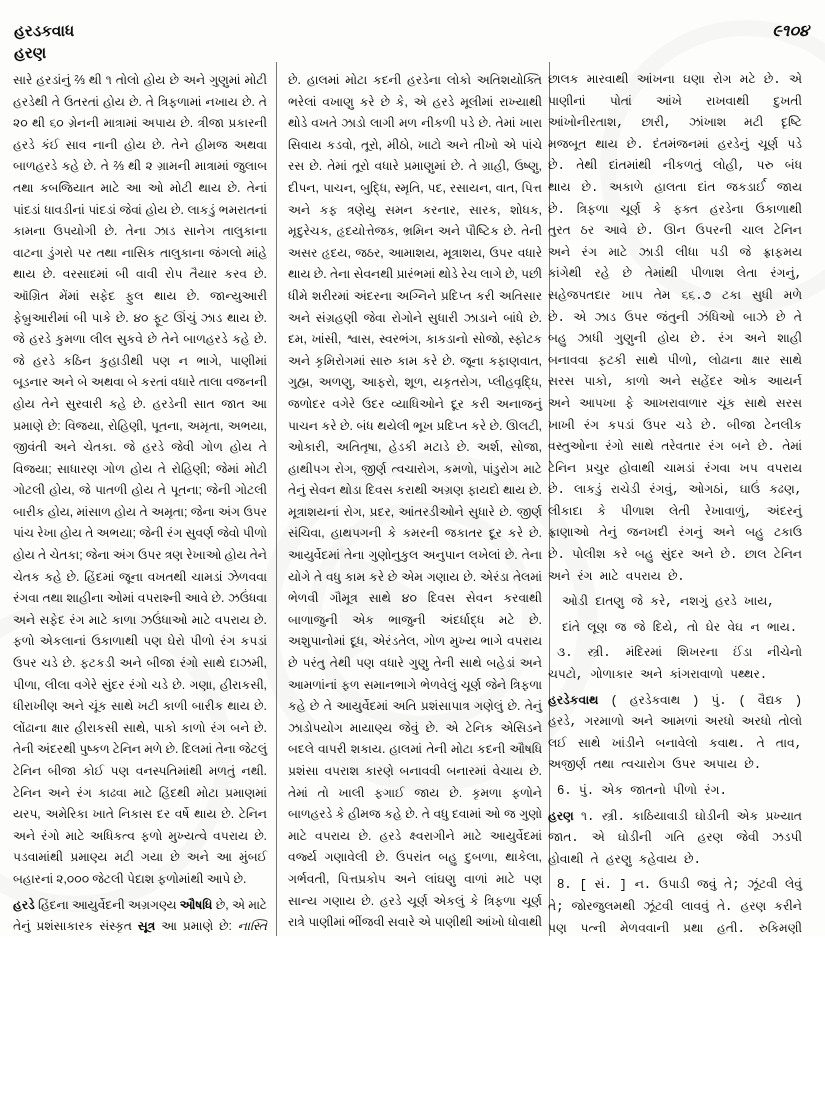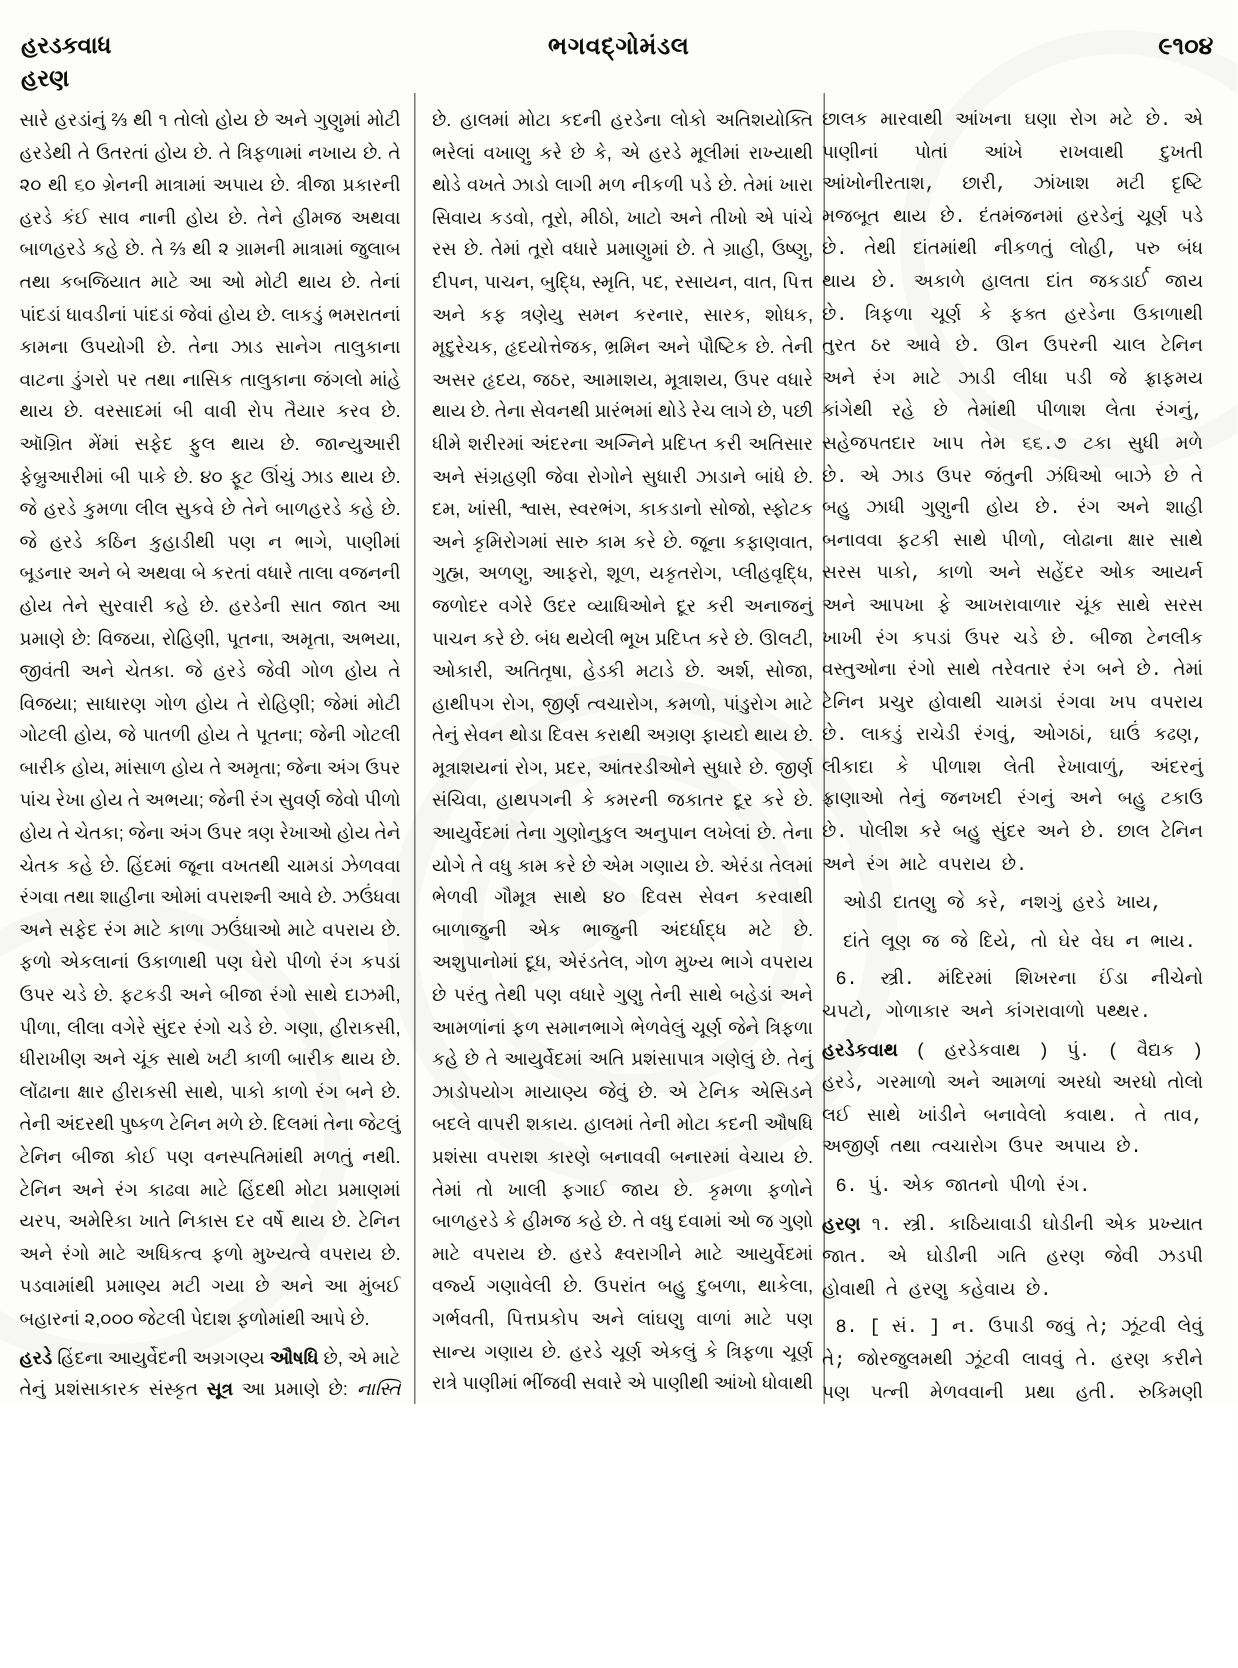--- a/index.html
+++ b/index.html
@@ -64,20 +64,21 @@
     text-align: center;
     font-weight: bold;
     font-size: 16px;
     letter-spacing: 0.4px;
   }
   .hdr-right {
     position: absolute;
     right: 6px; top: 2px;
     font-weight: bold;
     font-size: 16px;
+    font-style: italic;
   }
 
   
   .col-rule {
     position: absolute;
     top: 62px;
     width: 1px;
     height: 1044px;
     background: #4a4a4a;
     opacity: 0.75;
@@ -131,38 +132,37 @@
   <div class="watermark wm-2"></div>
   <div class="watermark wm-3"></div>
   <div class="watermark wm-4"></div>
   <div class="wm-tri"></div>
 
   <div class="page-header">
     <div class="hdr-left">
       <div>હરડકવાધ</div>
       <div>હરણ</div>
     </div>
-    <div class="hdr-center">ભગવદ્ગોમંડલ</div>
     <div class="hdr-right">૯૧૦૪</div>
   </div>
 
   <div class="col-rule rule-1"></div>
   <div class="col-rule rule-2"></div>
 
   <div class="col col-1">
       <p class="cont">સારે હરડાંનું ⅔ થી ૧ તોલો હોય છે અને ગુણુમાં મોટી હરડેથી તે ઉતરતાં હોય છે. તે ત્રિફળામાં નખાય છે. તે ૨૦ થી ૬૦ ગ્રેનની માત્રામાં અપાય છે. ત્રીજા પ્રકારની હરડે કંઈ સાવ નાની હોય છે. તેને હીમજ અથવા બાળહરડે કહે છે. તે ⅔ થી ૨ ગ્રામની માત્રામાં જુલાબ તથા કબજિયાત માટે આ ઓ મોટી થાય છે. તેનાં પાંદડાં ધાવડીનાં પાંદડાં જેવાં હોય છે. લાકડું ભમરાતનાં કામના ઉપયોગી છે. તેના ઝાડ સાનેગ તાલુકાના વાટના ડુંગરો પર તથા નાસિક તાલુકાના જંગલો માંહે થાય છે. વરસાદમાં બી વાવી રોપ તૈયાર કરવ છે. ઑગ્રિત મેંમાં સફેદ ફુલ થાય છે. જાન્યુઆરી ફેબ્રુઆરીમાં બી પાકે છે. ૪૦ ફૂટ ઊંચું ઝાડ થાય છે. જે હરડે કુમળા લીલ સુકવે છે તેને બાળહરડે કહે છે. જે હરડે કઠિન કુહાડીથી પણ ન ભાગે, પાણીમાં બૂડનાર અને બે અથવા બે કરતાં વધારે તાલા વજનની હોય તેને સુરવારી કહે છે. હરડેની સાત જાત આ પ્રમાણે છે: વિજયા, રોહિણી, પૂતના, અમૃતા, અભયા, જીવંતી અને ચેતકા. જે હરડે જેવી ગોળ હોય તે વિજયા; સાધારણ ગોળ હોય તે રોહિણી; જેમાં મોટી ગોટલી હોય, જે પાતળી હોય તે પૂતના; જેની ગોટલી બારીક હોય, માંસાળ હોય તે અમૃતા; જેના અંગ ઉપર પાંચ રેખા હોય તે અભયા; જેની રંગ સુવર્ણ જેવો પીળો હોય તે ચેતકા; જેના અંગ ઉપર ત્રણ રેખાઓ હોય તેને ચેતક કહે છે. હિંદમાં જૂના વખતથી ચામડાં ઝેળવવા રંગવા તથા શાહીના ઓમાં વપરાશ્ની આવે છે. ઝઉંધવા અને સફેદ રંગ માટે કાળા ઝઉંધાઓ માટે વપરાય છે. ફળો એકલાનાં ઉકાળાથી પણ ઘેરો પીળો રંગ કપડાં ઉપર ચડે છે. ફટકડી અને બીજા રંગો સાથે દાઝમી, પીળા, લીલા વગેરે સુંદર રંગો ચડે છે. ગણા, હીરાકસી, ધીરાખીણ અને ચૂંક સાથે ખટી કાળી બારીક થાય છે. લોંઢાના ક્ષાર હીરાકસી સાથે, પાકો કાળો રંગ બને છે. તેની અંદરથી પુષ્કળ ટેનિન મળે છે. દિલમાં તેના જેટલું ટેનિન બીજા કોઈ પણ વનસ્પતિમાંથી મળતું નથી. ટેનિન અને રંગ કાઢવા માટે હિંદથી મોટા પ્રમાણમાં યરપ, અમેરિકા ખાતે નિકાસ દર વર્ષે થાય છે. ટેનિન અને રંગો માટે અધિકત્વ ફળો મુખ્યત્વે વપરાય છે. પડવામાંથી પ્રમાણ્ય મટી ગયા છે અને આ મુંબઈ બહારનાં ૨,૦૦૦ જેટલી પેદાશ ફળોમાંથી આપે છે.</p>
       <p class="cont"><span class="bold">હરડે </span><span>હિંદના આયુર્વેદની અગ્રગણ્ય </span><span class="bold">ઔષધિ </span><span>છે, એ માટે તેનું પ્રશંસાકારક સંસ્કૃત </span><span class="bold">સૂત્ર </span><span>આ પ્રમાણે છે: </span><span class="ital">નાસ્તિ યસ્ય ગૃહે માતા, તસ્ય માતા હરીતકી.</span><span> વિજયા સર્વોત્તમ ગણાય છે. </span><span class="bold">ઔષધિમાં </span><span>પરિપક્વ અને મોટા કદની વખણાય</span></p>
     </div>
   <div class="col col-2">
       <p class="cont">છે. હાલમાં મોટા કદની હરડેના લોકો અતિશયોક્તિ ભરેલાં વખાણુ કરે છે કે, એ હરડે મૂલીમાં રાખ્યાથી થોડે વખતે ઝાડો લાગી મળ નીકળી પડે છે. તેમાં ખારા સિવાય કડવો, તૂરો, મીઠો, ખાટો અને તીખો એ પાંચે રસ છે. તેમાં તૂરો વધારે પ્રમાણુમાં છે. તે ગ્રાહી, ઉષ્ણુ, દીપન, પાચન, બુદ્ધિ, સ્મૃતિ, પદ, રસાયન, વાત, પિત્ત અને કફ ત્રણેયુ સમન કરનાર, સારક, શોધક, મૃદુરેચક, હૃદયોત્તેજક, ભ્રમિન અને પૌષ્ટિક છે. તેની અસર હૃદય, જઠર, આમાશય, મૂત્રાશય, ઉપર વધારે થાય છે. તેના સેવનથી પ્રારંભમાં થોડે રેચ લાગે છે, પછી ધીમે શરીરમાં અંદરના અગ્નિને પ્રદિપ્ત કરી અતિસાર અને સંગ્રહણી જેવા રોગોને સુધારી ઝાડાને બાંધે છે. દમ, ખાંસી, શ્વાસ, સ્વરભંગ, કાકડાનો સોજો, સ્ફોટક અને કૃમિરોગમાં સારુ કામ કરે છે. જૂના કફાણવાત, ગુહ્મ, અળણુ, આફરો, શૂળ, યકૃતરોગ, પ્લીહવૃદ્ધિ, જળોદર વગેરે ઉદર વ્યાધિઓને દૂર કરી અનાજનું પાચન કરે છે. બંધ થયેલી ભૂખ પ્રદિપ્ત કરે છે. ઊલટી, ઓકારી, અતિતૃષા, હેડકી મટાડે છે. અર્શ, સોજા, હાથીપગ રોગ, જીર્ણ ત્વચારોગ, કમળો, પાંડુરોગ માટે તેનું સેવન થોડા દિવસ કરાથી અગ્રણ ફાયદો થાય છે. મૂત્રાશયનાં રોગ, પ્રદર, આંતરડીઓને સુધારે છે. જીર્ણ સંચિવા, હાથપગની કે કમરની જકાતર દૂર કરે છે. આયુર્વેદમાં તેના ગુણોનુકુલ અનુપાન લખેલાં છે. તેના યોગે તે વધુ કામ કરે છે એમ ગણાય છે. એરંડા તેલમાં ભેળવી ગૌમૂત્ર સાથે ૪૦ દિવસ સેવન કરવાથી બાળાજુની એક ભાજુની અંદર્ધાદ્ધ મટે છે. અશુપાનોમાં દૂધ, એરંડતેલ, ગોળ મુખ્ય ભાગે વપરાય છે પરંતુ તેથી પણ વધારે ગુણુ તેની સાથે બહેડાં અને આમળાંનાં ફળ સમાનભાગે ભેળવેલું ચૂર્ણ જેને ત્રિફળા કહે છે તે આયુર્વેદમાં અતિ પ્રશંસાપાત્ર ગણેલું છે. તેનું ઝાડોપયોગ માયાણ્ય જેવું છે. એ ટેનિક એસિડને બદલે વાપરી શકાય. હાલમાં તેની મોટા કદની ઔષધિ પ્રશંસા વપરાશ કારણે બનાવવી બનારમાં વેચાય છે. તેમાં તો ખાલી ફગાઈ જાય છે. કૃમળા ફળોને બાળહરડે કે હીમજ કહે છે. તે વધુ દવામાં ઓ જ ગુણો માટે વપરાય છે. હરડે ક્ષ્વરાગીને માટે આયુર્વેદમાં વર્જ્ય ગણાવેલી છે. ઉપરાંત બહુ દુબળા, થાકેલા, ગર્ભવતી, પિત્તપ્રકોપ અને લાંઘણુ વાળાં માટે પણ સાન્ય ગણાય છે. હરડે ચૂર્ણ એકલું કે ત્રિફળા ચૂર્ણ રાત્રે પાણીમાં ભીંજવી સવારે એ પાણીથી આંખો ધોવાથી કે આંખ ઉપર એ પાણીની</p>
     </div>
   <div class="col col-3">
       <p class="cont">છાલક મારવાથી આંખના ઘણા રોગ મટે છે. એ પાણીનાં પોતાં આંખે રાખવાથી દુખતી આંખોનીરતાશ, છારી, ઝાંખાશ મટી દૃષ્ટિ મજબૂત થાય છે. દંતમંજનમાં હરડેનું ચૂર્ણ પડે છે. તેથી દાંતમાંથી નીકળતું લોહી, પરુ બંધ થાય છે. અકાળે હાલતા દાંત જકડાર્ઈ જાય છે. ત્રિફળા ચૂર્ણ કે ફક્ત હરડેના ઉકાળાથી તુરત ઠર આવે છે. ઊન ઉપરની ચાલ ટેનિન અને રંગ માટે ઝાડી લીધા પડી જે ફ્રાફમય કાંગેથી રહે છે તેમાંથી પીળાશ લેતા રંગનું, સહેજપતદાર ખાપ તેમ ૬૬.૭ ટકા સુધી મળે છે. એ ઝાડ ઉપર જંતુની ઝંધિઓ બાઝે છે તે બહુ ઝાધી ગુણુની હોય છે. રંગ અને શાહી બનાવવા ફટકી સાથે પીળો, લોઢાના ક્ષાર સાથે સરસ પાકો, કાળો અને સહેંદર ઓક આયર્ન અને આપખા ફે આખરાવાળાર ચૂંક સાથે સરસ ખાખી રંગ કપડાં ઉપર ચડે છે. બીજા ટેનલીક વસ્તુઓના રંગો સાથે તરેવતાર રંગ બને છે. તેમાં ટેનિન પ્રચુર હોવાથી ચામડાં રંગવા ખપ વપરાય છે. લાકડું રાચેડી રંગવું, ઓગઠાં, ઘાઉં કઢણ, લીકાદા કે પીળાશ લેતી રેખાવાળું, અંદરનું ફ્રાણાઓ તેનું જનખદી રંગનું અને બહુ ટકાઉ છે. પોલીશ કરે બહુ સુંદર અને છે. છાલ ટેનિન અને રંગ માટે વપરાય છે.</p>
       <p class="verse">ઓડી દાતણુ જે કરે, નશગું હરડે ખાય,</p>
       <p class="verse">દાંતે લૂણ જ જે દિયે, તો ઘેર વેઘ ન ભાય.</p>
-      <p class="sense">6. સ્ત્રી. મંદિરમાં શિખરના ઈંડા નીચેનો ચપટો, ગોળાકાર અને કાંગરાવાળો પથ્થર.</p>
+      <p class="sense">૩. સ્ત્રી. મંદિરમાં શિખરના ઈંડા નીચેનો ચપટો, ગોળાકાર અને કાંગરાવાળો પથ્થર.</p>
       <p class="entry"><span class="bold">હરડેકવાથ</span><span> ( હરડેકવાથ ) પું. ( વૈદ્યક ) હરડે, ગરમાળો અને આમળાં અરધો અરધો તોલો લઈ સાથે ખાંડીને બનાવેલો કવાથ. તે તાવ, અજીર્ણ તથા ત્વચારોગ ઉપર અપાય છે.</span></p>
       <p class="sense">6. પું. એક જાતનો પીળો રંગ.</p>
       <p class="entry"><span class="bold">હરણ</span><span> ૧. સ્ત્રી. કાઠિયાવાડી ઘોડીની એક પ્રખ્યાત જાત. એ ઘોડીની ગતિ હરણ જેવી ઝડપી હોવાથી તે હરણુ કહેવાય છે.</span></p>
       <p class="sense">8. [ સં. ] ન. ઉપાડી જવું તે; ઝૂંટવી લેવું તે; જોરજુલમથી ઝૂંટવી લાવવું તે. હરણ કરીને પણ પત્ની મેળવવાની પ્રથા હતી. રુકિમણી હરણ, ઉષાહરણ અને સુભદ્રાહરણના પ્રસંગો જાણીતા છે. કેટલીક પ્રાથમિક સ્થિતિ ભોગવતી જાતો સ્ત્રીહરણુના વિધિની લગ્નમાં જરૂર ન હોય તોપણ ચાલુ રાખે છે. પ્રાચીન</p>
     </div>
 
 </div>
 
 </body></html>

